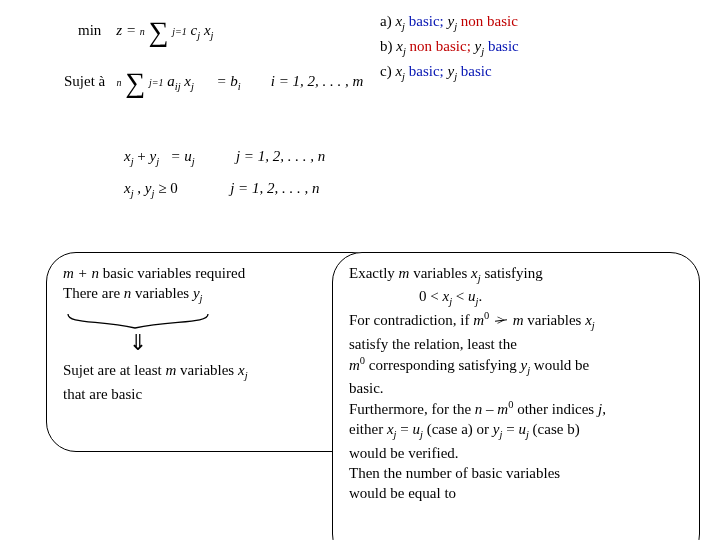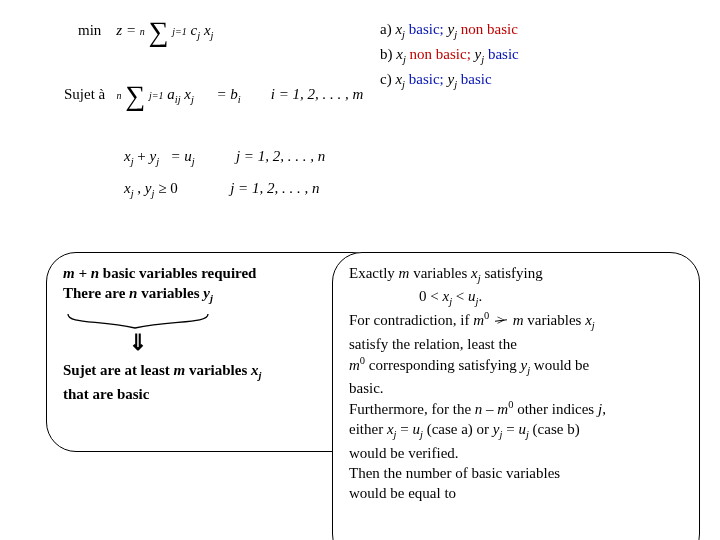--- a/index.html
+++ b/index.html
@@ -21,41 +21,40 @@
   .italic { font-style: italic; }
   .sum { font-size: 28px; display: inline-block; vertical-align: middle; }
   .sumwrap { display: inline-block; text-align: right; vertical-align: middle; line-height: 1; }
   .sumtop { font-size: 10px; font-style: italic; }
   .sumbot { font-size: 10px; font-style: italic; }
   sub { font-size: 0.7em; }
   sup { font-size: 0.7em; }
   .cases {
     position: absolute;
     left: 380px;
-    top: 18px;
+    top: 10px;
     font-size: 15px;
     line-height: 1.5;
   }
   .cases .lbl { color: #000; }
   .cases .var { font-style: italic; }
   .cases .basic { color: #0514b3; }
   .cases .nonbasic { color: #c00000; }
   .bubble {
     position: absolute;
     border: 1px solid #000;
     border-radius: 30px;
     padding: 10px 16px;
     background: #fff;
   }
   .bubble-left {
     left: 46px;
     top: 252px;
     width: 336px;
     height: 200px;
-    font-weight: bold;
   }
   .bubble-right {
     left: 332px;
     top: 252px;
     width: 368px;
     height: 312px;
   }
   .brace-svg {
     display: block;
     margin-top: 6px;
@@ -88,21 +87,21 @@
   <span class="italic">z =</span>
   <span class="sumwrap">
     <span class="sumtop">n</span>
     <span class="sum">∑</span>
     <span class="sumbot">j=1</span>
   </span>
   <span class="italic">c</span><sub class="italic">j</sub>
   <span class="italic">x</span><sub class="italic">j</sub>
 </div>
 
-<div class="math-block" style="left:64px; top:82px;font-family:Liberation Serif, serif;">
+<div class="math-block" style="left:64px; top:69px;font-family:Liberation Serif, serif;">
   <span>Sujet à</span>&nbsp;&nbsp;
   <span class="sumwrap">
     <span class="sumtop">n</span>
     <span class="sum">∑</span>
     <span class="sumbot">j=1</span>
   </span>
   <span class="italic">a</span><sub class="italic">ij</sub>
   <span class="italic">x</span><sub class="italic">j</sub>
   &nbsp;&nbsp;&nbsp;&nbsp;
   <span class="italic">=</span>

